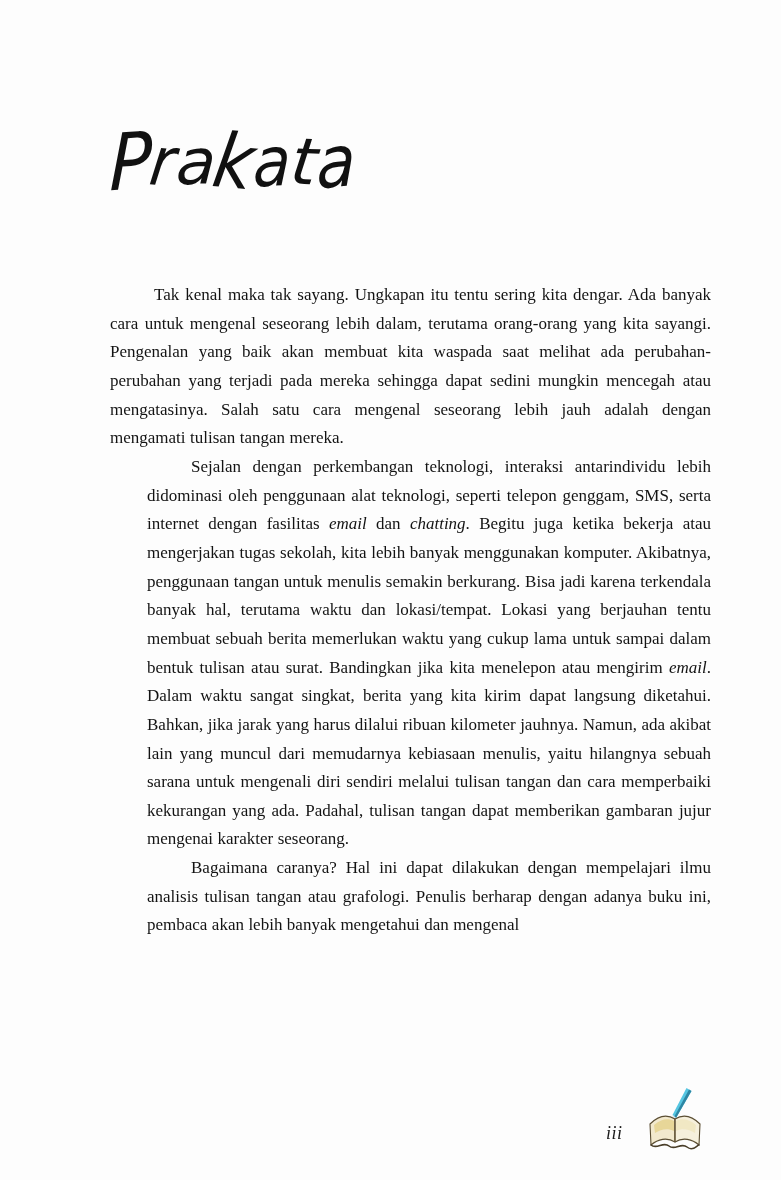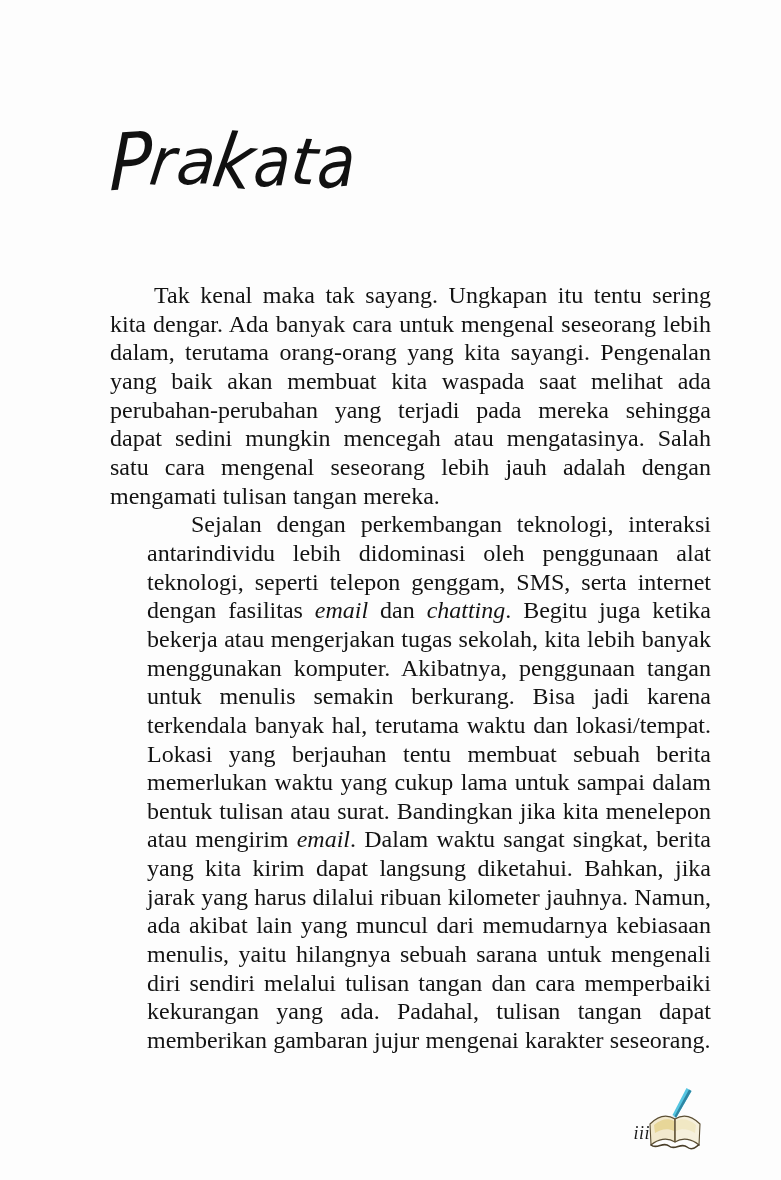--- a/index.html
+++ b/index.html
@@ -59,42 +59,42 @@
     top: 281px;
     width: 601px;
   }
   .para {
     margin: 0;
     text-align: justify;
     text-justify: inter-word;
     text-indent: 44px;
     color: #131313;
     font-family: "Liberation Serif", serif;
-    font-size: 24px;
+    font-size: 17px;
     line-height: 28.65px;
     word-spacing: 0.2px;
   }
   .para + .para {
     margin-top: 0;
     margin-left: 37px;
   }
   .para.last {
     text-align: justify;
   }
   .para em {
     font-style: italic;
   }
 
   
   .folio {
     position: absolute;
     left: 606px;
     top: 1122px;
     width: 44px;
-    text-align: right;
+    text-align: left;
     font-family: "Liberation Serif", serif;
     font-style: italic;
     font-size: 18px;
     line-height: 22px;
     color: #1a1a1a;
     letter-spacing: 0.5px;
   }
 
   .book-ornament {
     position: absolute;
@@ -110,20 +110,21 @@
 <div class="page">
 
   <div class="chapter-title">
     <span class="glyph g0">P</span><span class="glyph g1">r</span><span class="glyph g2">a</span><span class="glyph g3">k</span><span class="glyph g4">a</span><span class="glyph g5">t</span><span class="glyph g6">a</span>
     
   </div>
 
   <div class="text-block">
     <p class="para"><span>Tak kenal maka tak sayang. Ungkapan itu tentu sering kita dengar. Ada banyak cara untuk mengenal seseorang lebih dalam, terutama orang-orang yang kita sayangi. Pengenalan yang baik akan membuat kita waspada saat melihat ada perubahan-perubahan yang terjadi pada mereka sehingga dapat sedini mungkin mencegah atau mengatasinya. Salah satu cara mengenal seseorang lebih jauh adalah dengan mengamati tulisan tangan mereka.</span></p>
     <p class="para"><span>Sejalan dengan perkembangan teknologi, interaksi antarindividu lebih didominasi oleh penggunaan alat teknologi, seperti telepon genggam, SMS, serta internet dengan fasilitas </span><em>email</em><span> dan </span><em>chatting</em><span>. Begitu juga ketika bekerja atau mengerjakan tugas sekolah, kita lebih banyak menggunakan komputer. Akibatnya, penggunaan tangan untuk menulis semakin berkurang. Bisa jadi karena terkendala banyak hal, terutama waktu dan lokasi/tempat. Lokasi yang berjauhan tentu membuat sebuah berita memerlukan waktu yang cukup lama untuk sampai dalam bentuk tulisan atau surat. Bandingkan jika kita menelepon atau mengirim </span><em>email</em><span>. Dalam waktu sangat singkat, berita yang kita kirim dapat langsung diketahui. Bahkan, jika jarak yang harus dilalui ribuan kilometer jauhnya. Namun, ada akibat lain yang muncul dari memudarnya kebiasaan menulis, yaitu hilangnya sebuah sarana untuk mengenali diri sendiri melalui tulisan tangan dan cara memperbaiki kekurangan yang ada. Padahal, tulisan tangan dapat memberikan gambaran jujur mengenai karakter seseorang.</span></p>
+    <p class="para last"><span>Bagaimana caranya? Hal ini dapat dilakukan dengan mempelajari ilmu analisis tulisan tangan atau grafologi. Penulis berharap dengan adanya buku ini, pembaca akan lebih banyak mengetahui dan mengenal</span></p>
   </div>
 
   <div class="folio">iii</div>
 
   <div class="book-ornament">
     <svg viewBox="0 0 72 76" width="72" height="76" aria-hidden="true">
 
       <path d="M44.5 4 L49.5 7 L34 34 L30.5 31 Z" fill="#56c6e2"></path>
       <path d="M47 5.5 L49.5 7 L34 34 L32.4 32.6 Z" fill="#2e86a3"></path>
       <path d="M30.5 31 L34 34 L29.5 38.5 Z" fill="#dfe9ec"></path>

